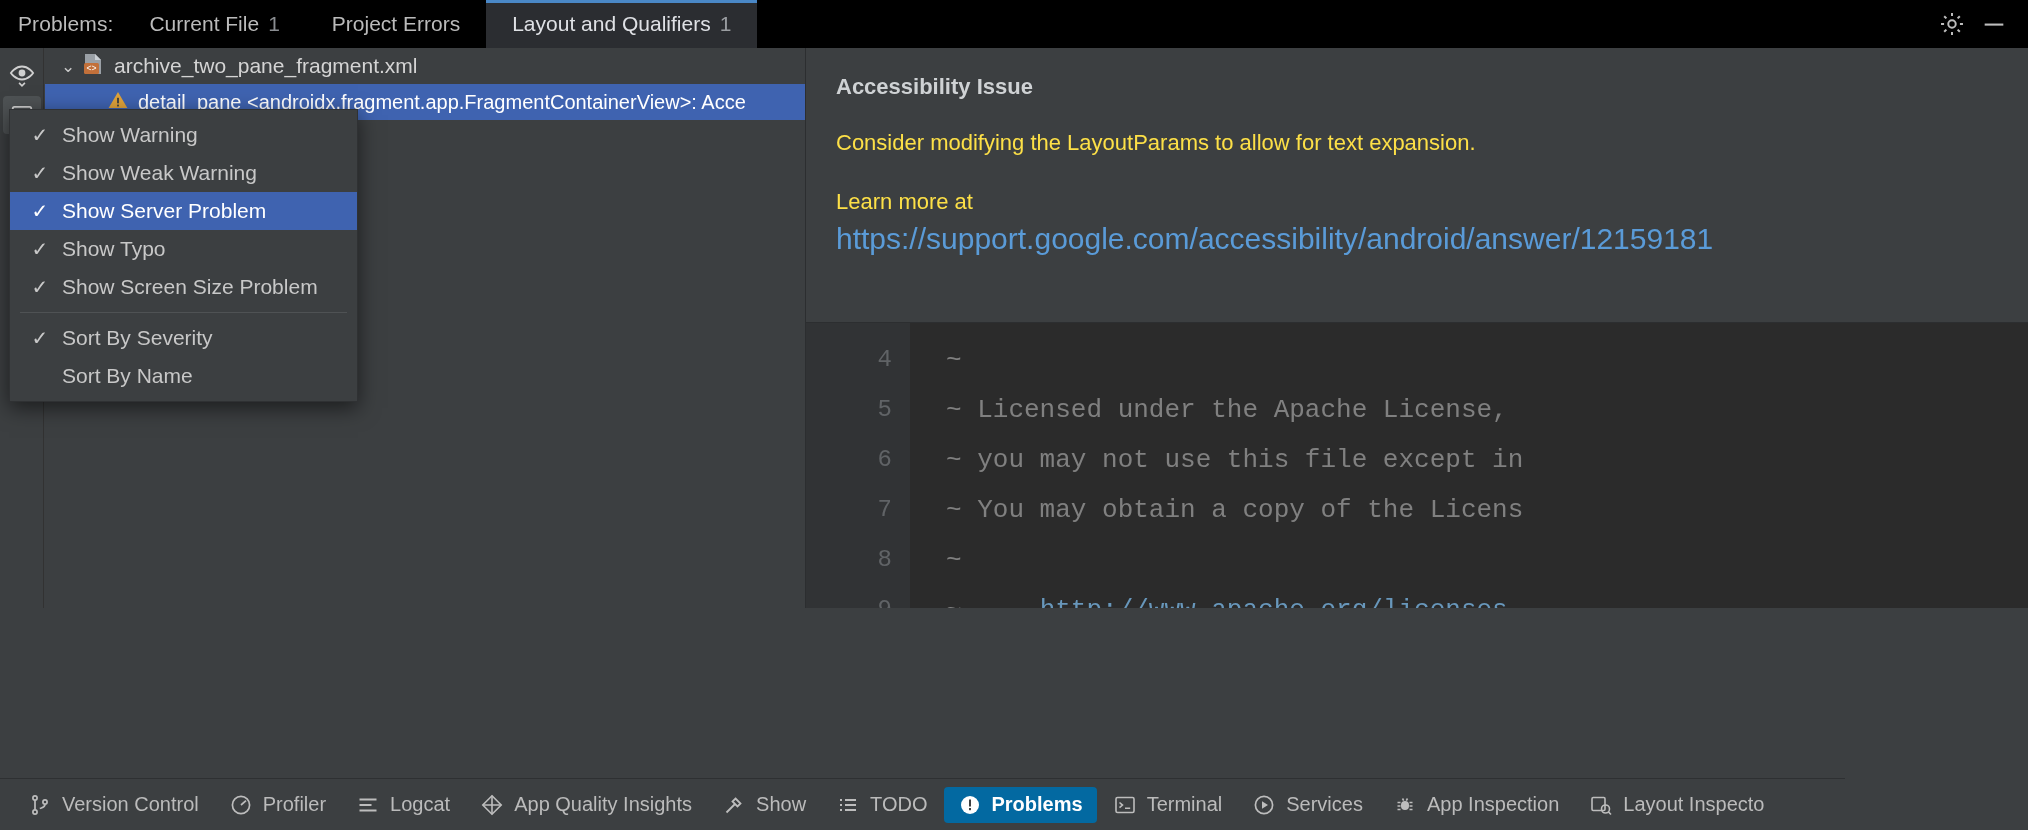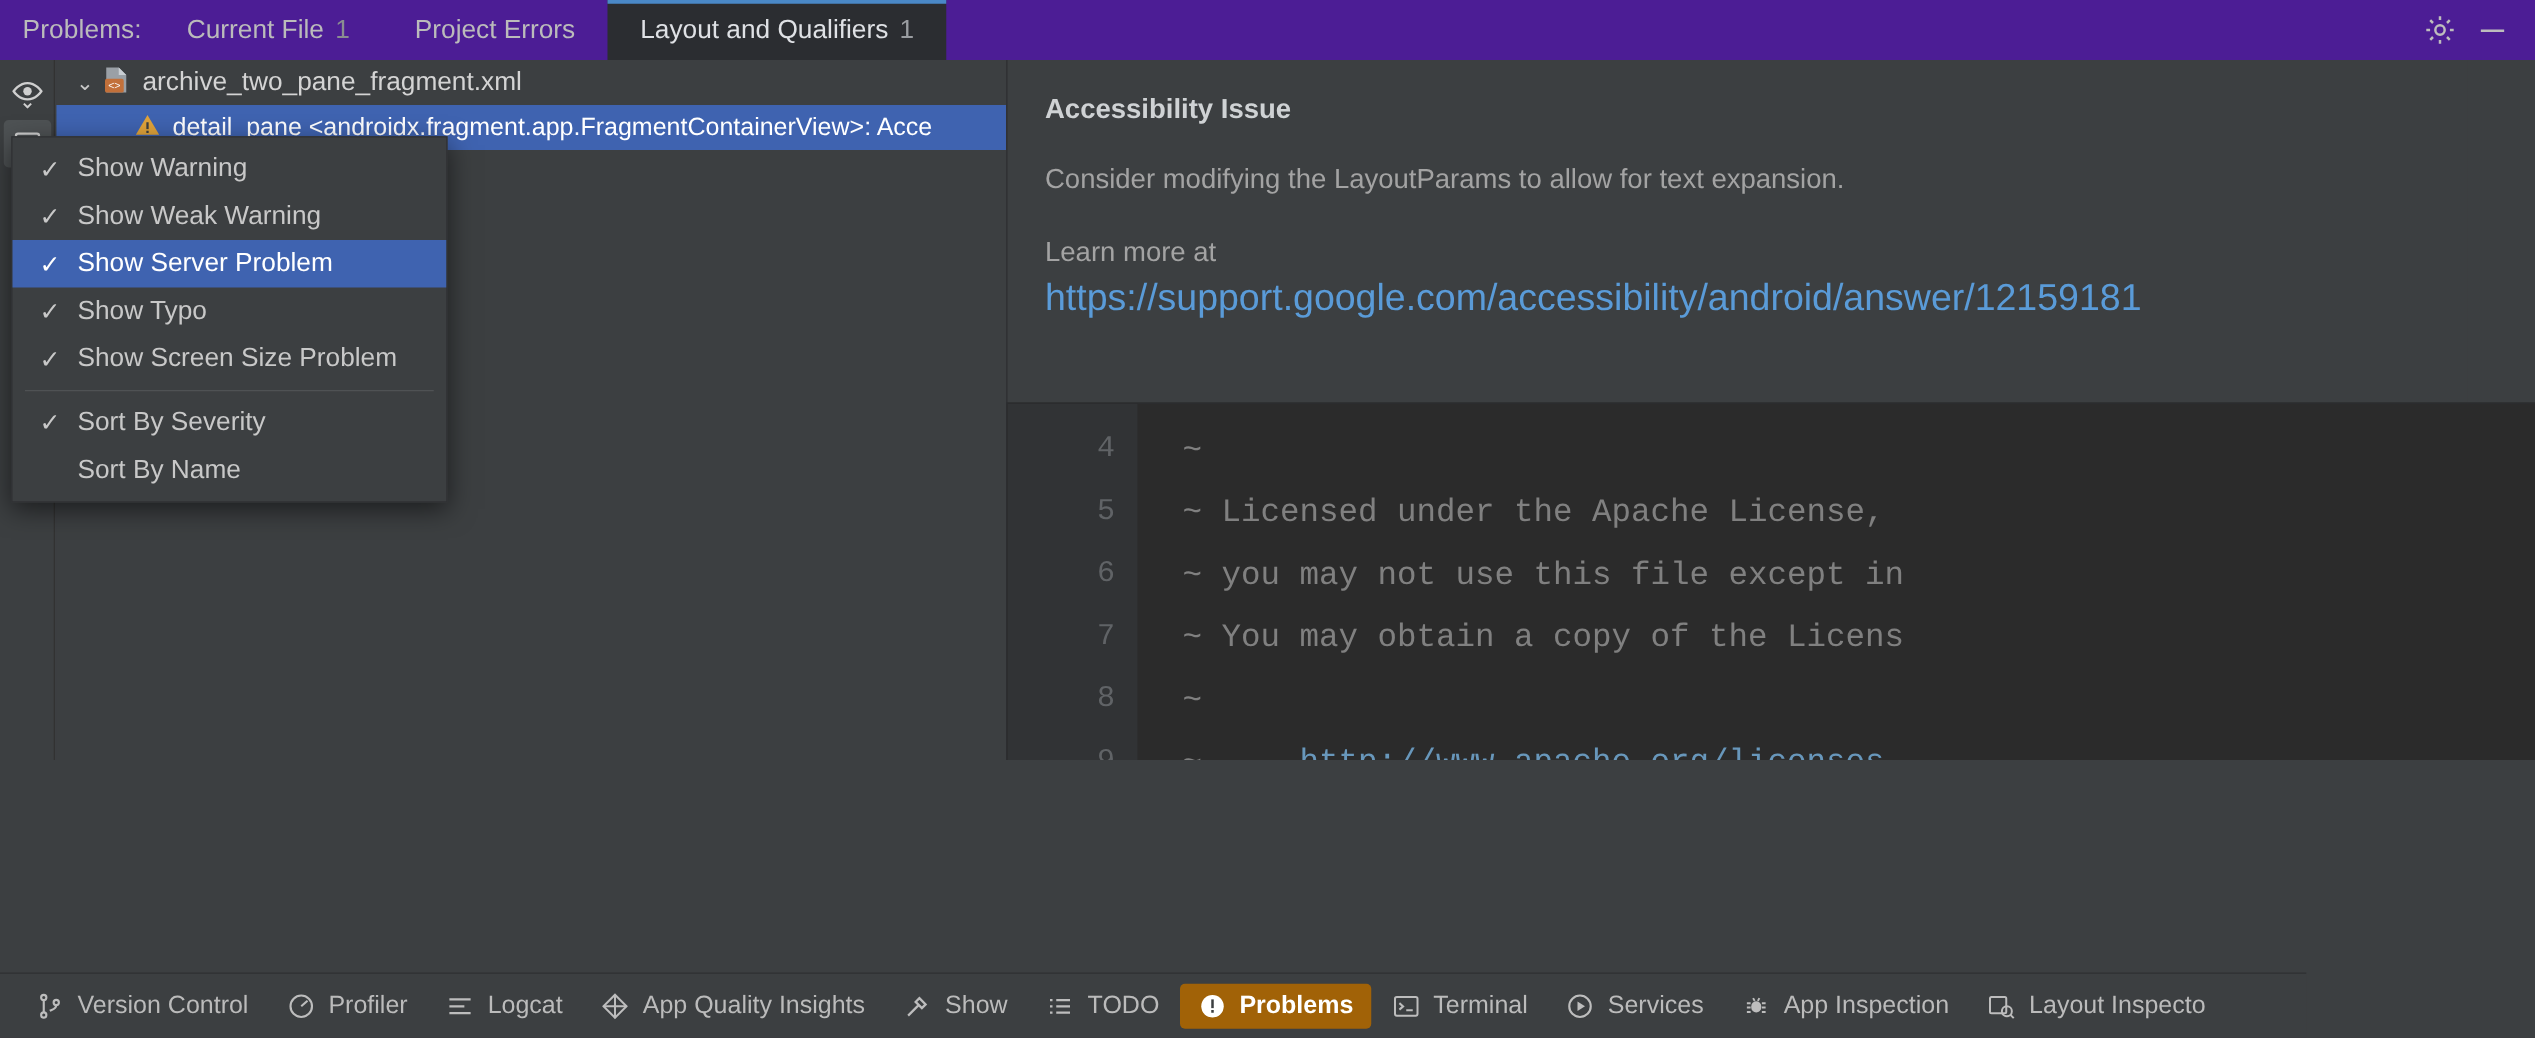--- a/index.html
+++ b/index.html
@@ -7,21 +7,21 @@
     width: 2028px; height: 830px;
     background: #3c3f41;
     font-family: "Liberation Sans", sans-serif;
     overflow: hidden;
   }
   #root { position: relative; width: 2028px; height: 830px; background: #3c3f41; }
 
   
   .tabbar {
     position: absolute; left: 0; top: 0; width: 2028px; height: 48px;
-    background: #4c1d95;
+    background: #000000;
     display: flex; align-items: stretch;
   }
   .tabbar-label {
     display: flex; align-items: center;
     padding: 0 10px 0 18px;
     color: #bbbbbb; font-size: 21px; letter-spacing: .1px;
   }
   .tab {
     display: flex; align-items: center; gap: 9px;
     padding: 0 26px;
@@ -68,21 +68,21 @@
   .warnicon { width: 22px; height: 22px; margin-right: 9px; flex: 0 0 auto; }
   .ptext { color: #ffffff; font-size: 20px; }
 
   
   .detail {
     position: absolute; left: 805px; top: 48px; width: 1169px; height: 274px;
     background: #3c3f41; border-left: 1px solid #2c2e30;
     padding: 26px 30px;
   }
   .detail h3 { color: #cfd2d4; font-size: 22px; font-weight: bold; margin-bottom: 26px; }
-  .detail p { color: #a3a3a3; font-size: 22px; line-height: 1.5; margin-bottom: 26px; }
+  .detail p { color: #fde047; font-size: 22px; line-height: 1.5; margin-bottom: 26px; }
   .detail .lnk { color: #5a9bd8; font-size: 30px; text-decoration: none; word-break: break-all; }
   .detail .learn { margin-bottom: 4px; }
 
   
   .codepane {
     position: absolute; left: 805px; top: 322px; width: 1223px; height: 286px;
     background: #2b2b2b; border-left: 1px solid #2c2e30; border-top: 1px solid #2c2e30;
     display: flex; overflow: hidden;
   }
   .linenos {
@@ -104,21 +104,21 @@
   .bottombar {
     position: absolute; left: 0; bottom: 0; width: 1845px; height: 52px;
     background: #3c3f41; border-top: 1px solid #2e3032;
     display: flex; align-items: center; padding-left: 14px; gap: 2px;
   }
   .bbtn {
     display: flex; align-items: center; gap: 10px;
     padding: 6px 14px; border-radius: 4px;
     color: #bbbbbb; font-size: 20px; white-space: nowrap;
   }
-  .bbtn.active { background: #a16207; color: #ffffff; font-weight: bold; }
+  .bbtn.active { background: #0369a1; color: #ffffff; font-weight: bold; }
   .bicon { width: 24px; height: 24px; flex: 0 0 auto; display: block; }
 
   
   .menu {
     position: absolute; left: 9px; top: 109px; width: 349px;
     background: #3c3f41; border: 1px solid #2f3133;
     box-shadow: 0 6px 20px rgba(0,0,0,.55);
     padding: 6px 0; z-index: 50;
   }
   .mitem {

